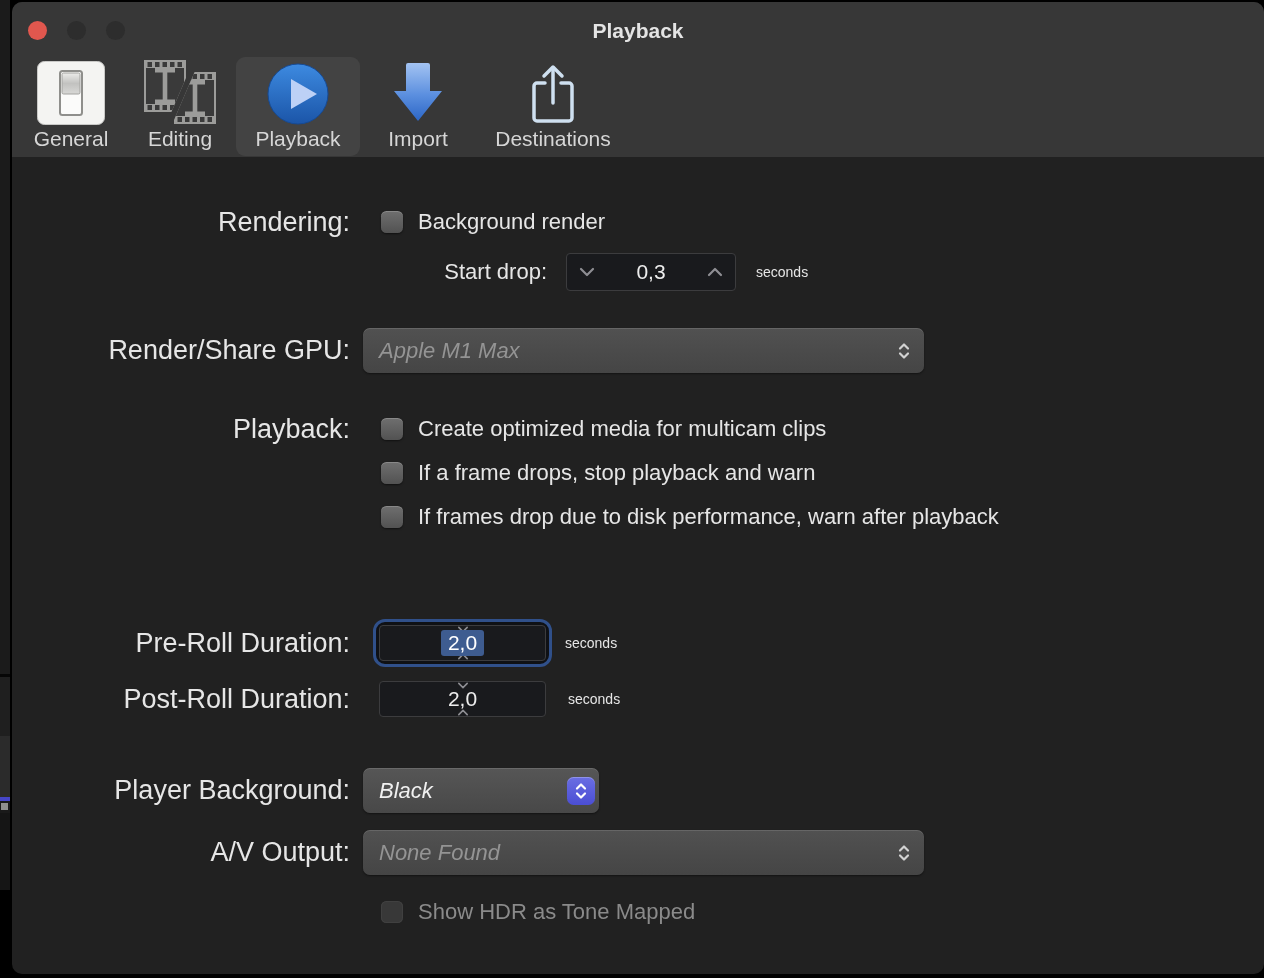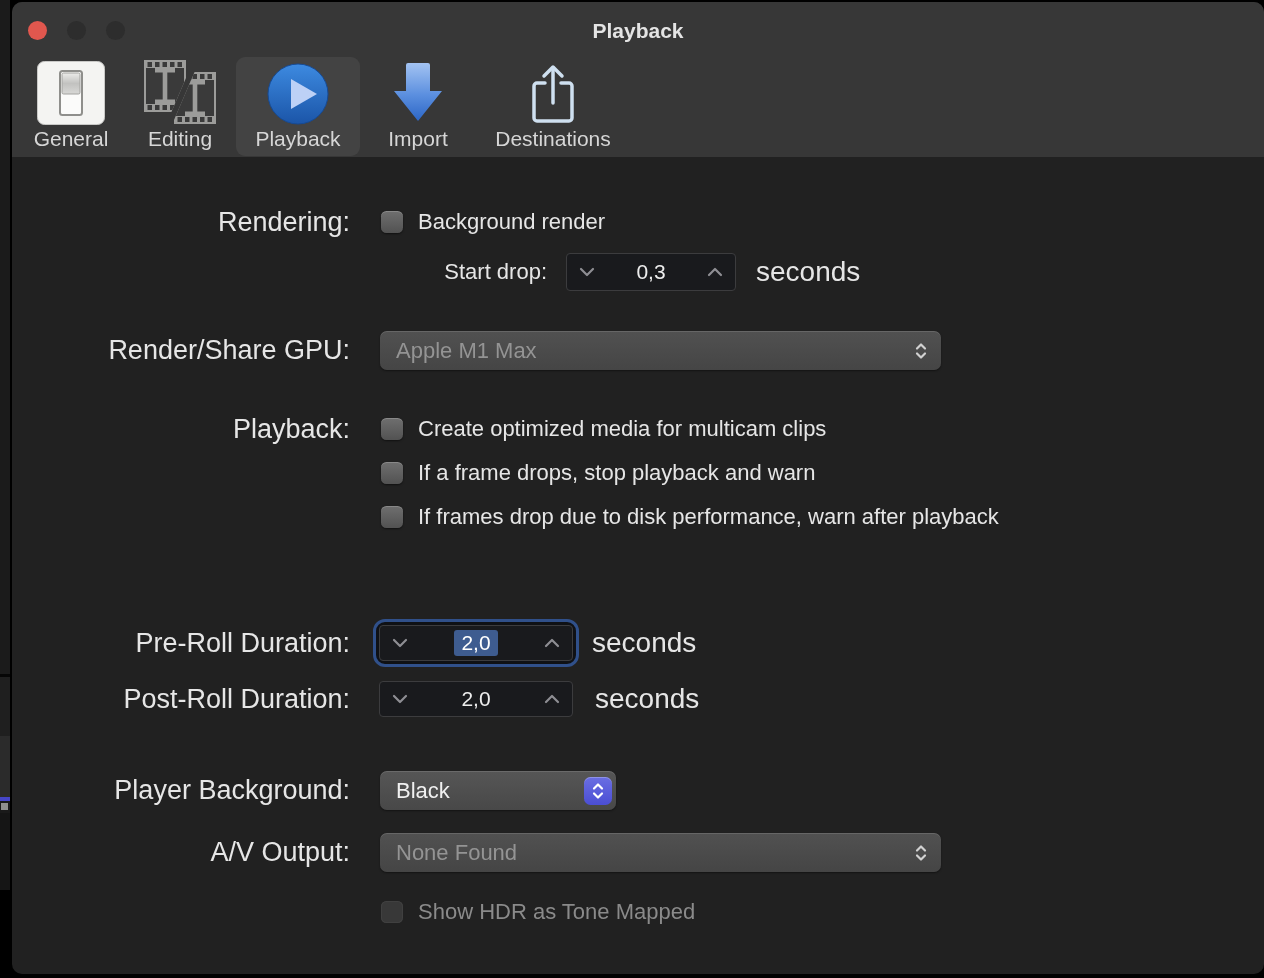--- a/index.html
+++ b/index.html
@@ -55,59 +55,59 @@
   .tab-playback     { left:224px; width:124px; }
   .tab-import       { left:359px; width:94px;  }
   .tab-destinations { left:469px; width:144px; }
 
   
   .row { position:absolute; left:0; display:flex; align-items:center; }
   .flabel { width:338px; text-align:right; font-size:27px; color:#e6e6e6; flex:none; }
   .flabel2 { width:535px; text-align:right; font-size:22px; color:#e6e6e6; flex:none; }
   .cb-label { font-size:22px; color:#e6e6e6; margin-left:15px; }
   .cb-label.disabled { color:#8a8a8a; }
-  .unit { font-size:28px; color:#e6e6e6; }
+  .unit { font-size:14px; color:#e6e6e6; }
 
   .checkbox {
     width:22px; height:22px; border-radius:5.5px; margin-left:31px; flex:none;
     background:linear-gradient(180deg,#6f6f6f,#525252);
     box-shadow:inset 0 1px 0 rgba(255,255,255,.18), 0 1px 2px rgba(0,0,0,.5);
   }
   .checkbox.disabled {
     background:#383838;
     box-shadow:inset 0 0 0 1px #404040;
   }
 
   .stepper {
     position:relative; height:38px; width:170px; flex:none;
     background:#191a1d; border:1px solid #3c3c3e; border-radius:4px;
     display:flex; align-items:center; justify-content:space-between;
     padding:0 12px;
     gap:20px;
   }
-  .stepper-sm { height:36px; width:194px; }
+  .stepper-sm { height:36px; width:167px;flex-direction:column; }
   .stepper .value {
     position:absolute; left:0; top:0; width:100%; height:100%;
     display:flex; align-items:center; justify-content:center;
     font-size:21px; color:#ededed;
   }
   .sel {
     background:#3e5c90; color:#fff; border-radius:3px; padding:1px 7px;
   }
   .focus-ring {
     margin-left:23px; flex:none;
     border:3px solid #30508a; border-radius:12px; padding:3px;
     background:#0f1115;
   }
 
   .popup {
-    position:relative; height:39px; border-radius:7px; flex:none; margin-left:30px;
+    position:relative; height:45px; border-radius:7px; flex:none; margin-left:13px;
     background:linear-gradient(180deg,#565656,#484848);
     box-shadow:inset 0 1px 0 rgba(255,255,255,.12), 0 1px 2px rgba(0,0,0,.45);
-    display:flex; align-items:center;
+    display:flex; align-items:center;font-style:italic;
   }
   .popup-text { font-size:22px; color:#f0f0f0; padding-left:16px; }
   .popup.disabled { background:linear-gradient(180deg,#515151,#454545); }
   .popup.disabled .popup-text { color:#949494; }
   .popup-w-lg { width:561px; }
   .popup-w-sm { width:236px; }
   .popup-chevrons { position:absolute; right:13px; top:50%; transform:translateY(-50%); display:flex; }
   .popup-accent {
     position:absolute; right:4px; top:50%; transform:translateY(-50%);
     width:28px; height:28px; border-radius:6.5px;

